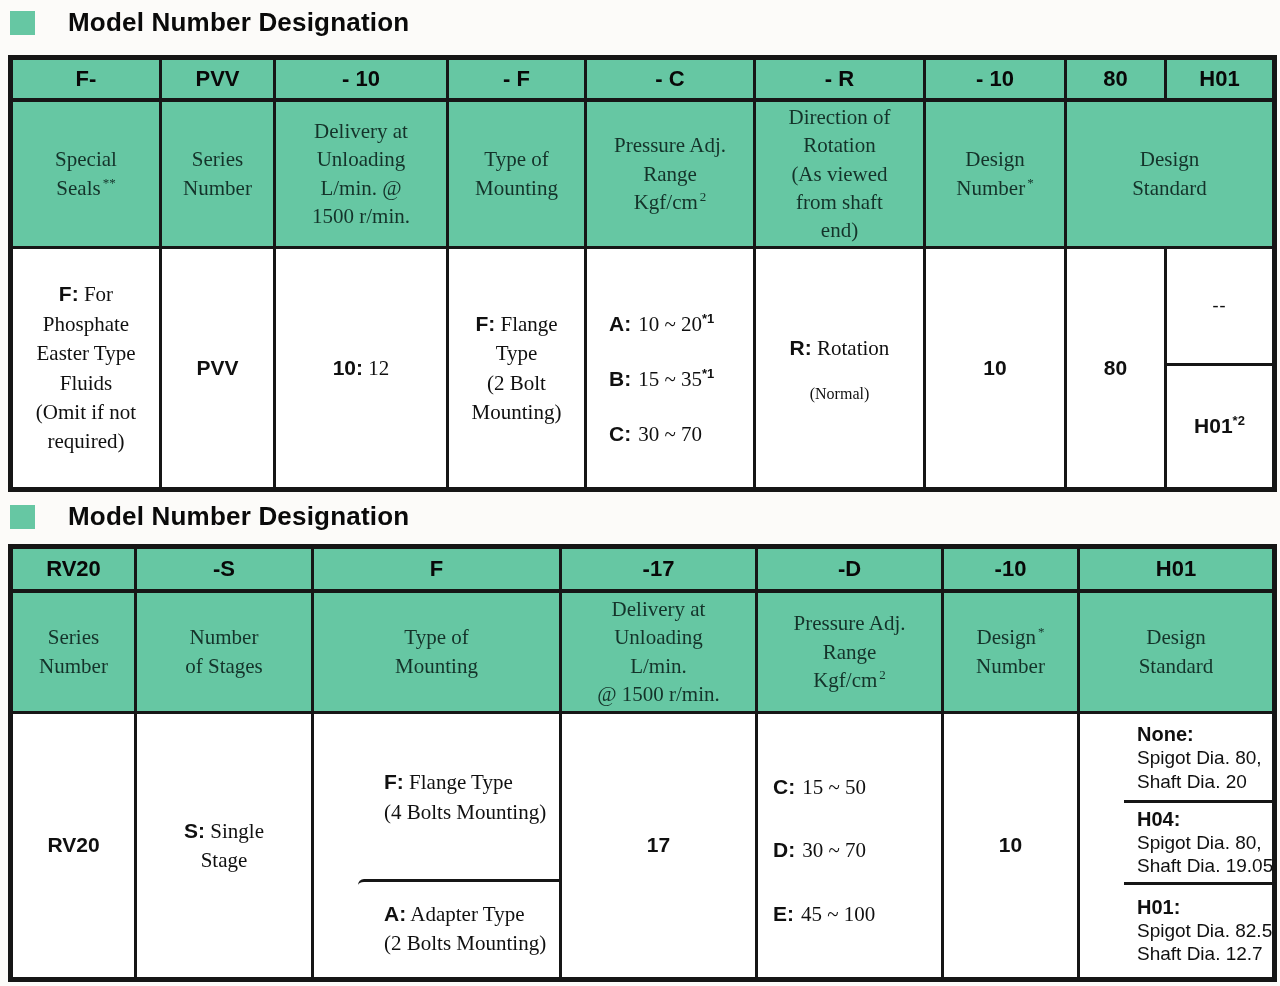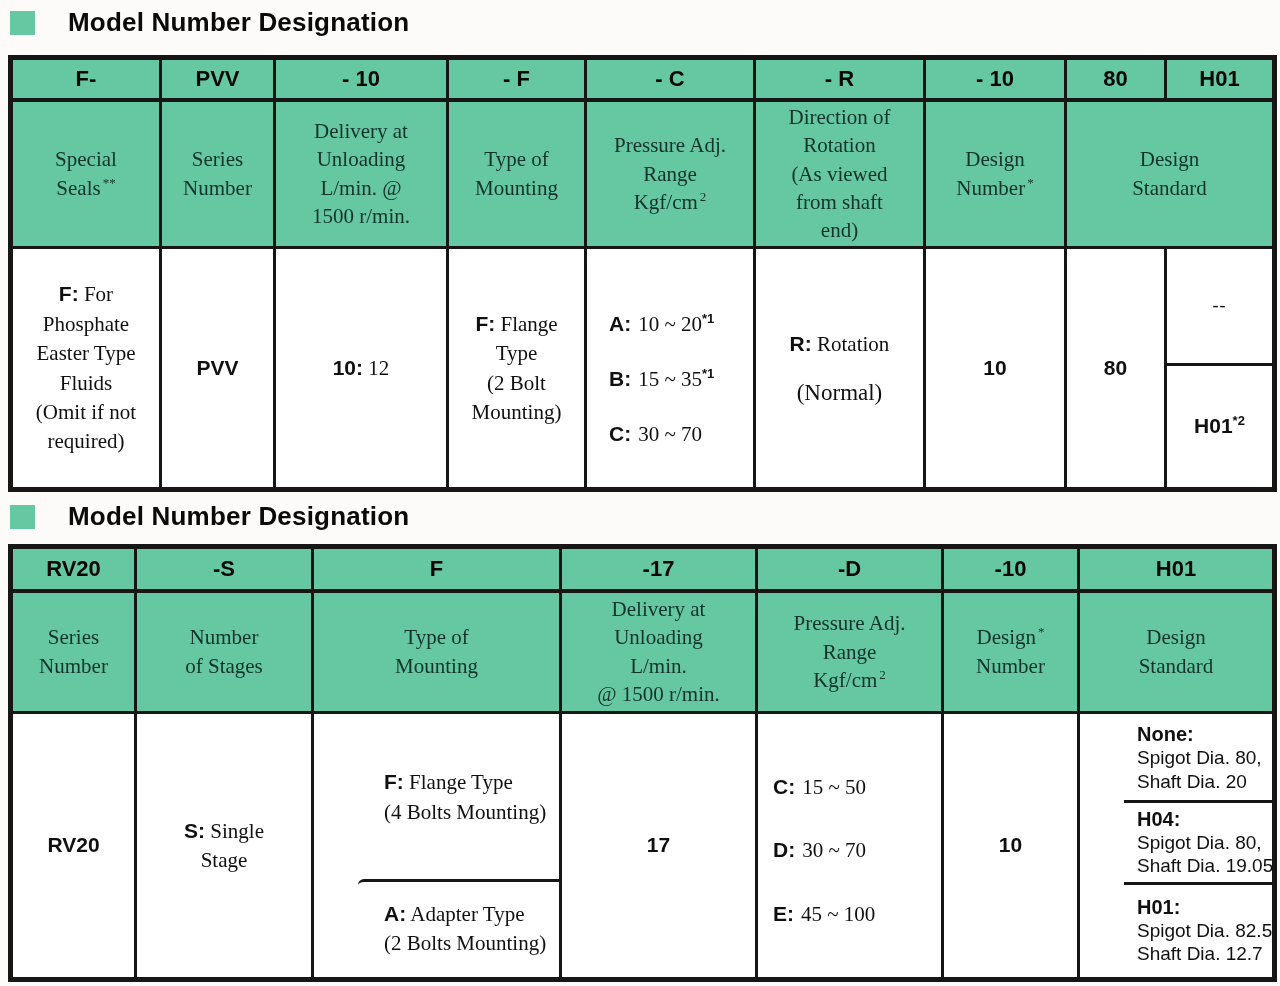--- a/index.html
+++ b/index.html
@@ -44,21 +44,21 @@
   .bsup{font-family:"Liberation Sans","DejaVu Sans",sans-serif;font-weight:700;font-size:13px;vertical-align:super;}
 
   .cell-seals{text-align:left;padding:6px 4px 6px 12px;font-size:20px;line-height:1.42;}
 
   .pcol{display:flex;flex-direction:column;align-items:flex-start;justify-content:space-between;box-sizing:border-box;}
   .t1 .pcol{height:198px;padding:40px 4px 18px 22px;}
   .t2 .pcol{height:263px;padding:58px 4px 48px 15px;}
   .pline{white-space:nowrap;}
   .pline b{margin-right:7px;}
 
-  .rot-note{font-size:23px;line-height:1.2;margin-top:20px;}
+  .rot-note{font-size:16px;line-height:1.2;margin-top:20px;}
 
   .vstack{display:flex;flex-direction:column;width:100%;}
   .t1 .vstack{height:238px;}
   .t2 .vstack{height:260px;margin-left:44px;}
   .box{display:flex;flex-direction:column;justify-content:center;box-sizing:border-box;}
   .box + .box{border-top:3px solid var(--line);}
   .box-center{align-items:center;}
 
   .mnt-box{align-items:flex-start;text-align:left;padding-left:26px;}
   .mnt-f{height:163px;}

